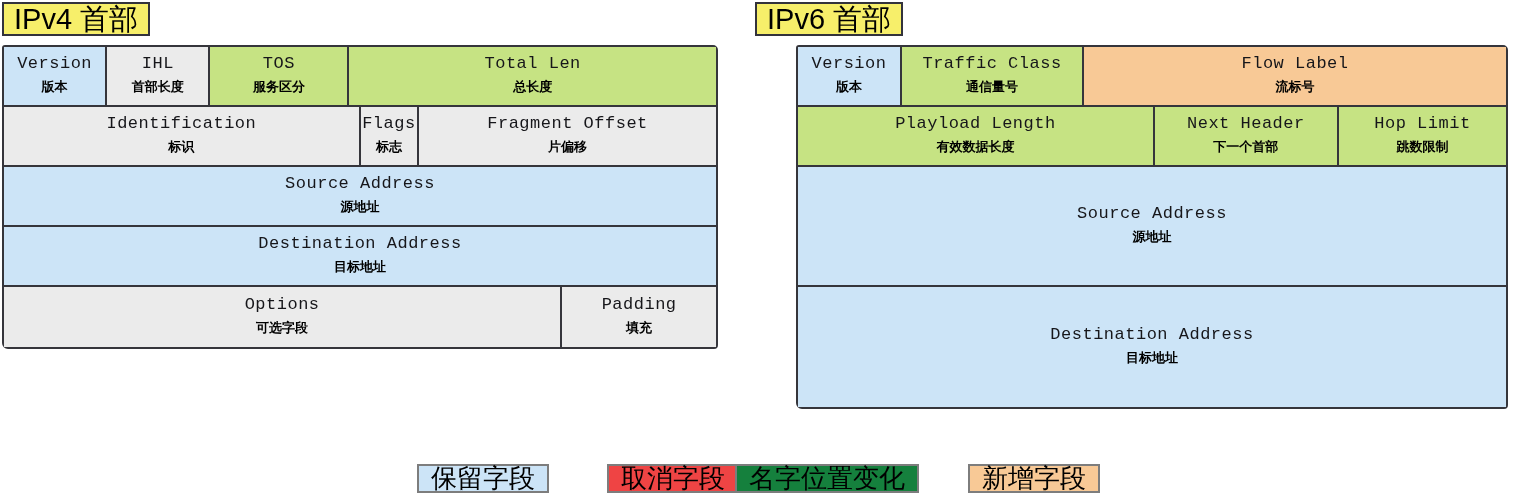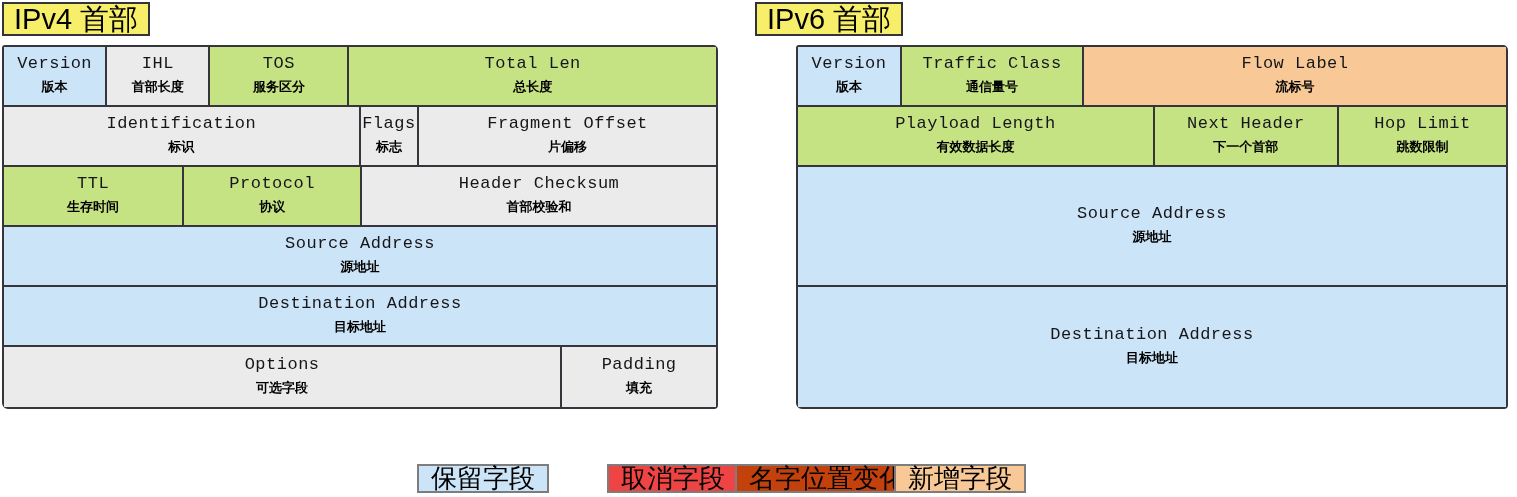--- a/index.html
+++ b/index.html
@@ -43,22 +43,22 @@
   .c-added  {background:#f8c996;}
   
   .legend-box{
     position:absolute;top:464px;height:29px;box-sizing:border-box;
     border:2px solid #7d7d7d;
     font-family:"Liberation Sans",sans-serif;font-size:26px;line-height:25px;
     padding:0 12px;white-space:nowrap;color:#000;
   }
   #legend-kept   {left:417px;background:#cce4f7;}
   #legend-removed{left:583px;background:#ef4444;margin-left:24px;}
-  #legend-changed{left:735px;background:#c2410c;}
-  #legend-added  {left:894px;background:#f8c996;}
+  #legend-changed{left:735px;background:#15803d;}
+  #legend-added  {left:968px;background:#f8c996;}
 </style>
 </head>
 <body>
 
 <div class="heading" id="ipv4-heading">IPv4 首部</div>
 <div class="heading" id="ipv6-heading">IPv6 首部</div>
 
 <div class="hdr-table" id="ipv4-table">
   <div class="row">
     <div class="cell c-kept" style="width:14.5%">
@@ -83,34 +83,20 @@
       <div class="en">Identification</div>
       <div class="zh">标识</div>
     </div>
     <div class="cell c-removed" style="width:8.2%">
       <div class="en">Flags</div>
       <div class="zh">标志</div>
     </div>
     <div class="cell c-removed" style="flex:1">
       <div class="en">Fragment Offset</div>
       <div class="zh">片偏移</div>
-    </div>
-  </div>
-  <div class="row">
-    <div class="cell c-changed" style="width:25.3%">
-      <div class="en">TTL</div>
-      <div class="zh">生存时间</div>
-    </div>
-    <div class="cell c-changed" style="width:25.0%">
-      <div class="en">Protocol</div>
-      <div class="zh">协议</div>
-    </div>
-    <div class="cell c-removed" style="flex:1">
-      <div class="en">Header Checksum</div>
-      <div class="zh">首部校验和</div>
     </div>
   </div>
   <div class="row">
     <div class="cell c-kept" style="flex:1">
       <div class="en">Source Address</div>
       <div class="zh">源地址</div>
     </div>
   </div>
   <div class="row">
     <div class="cell c-kept" style="flex:1">

